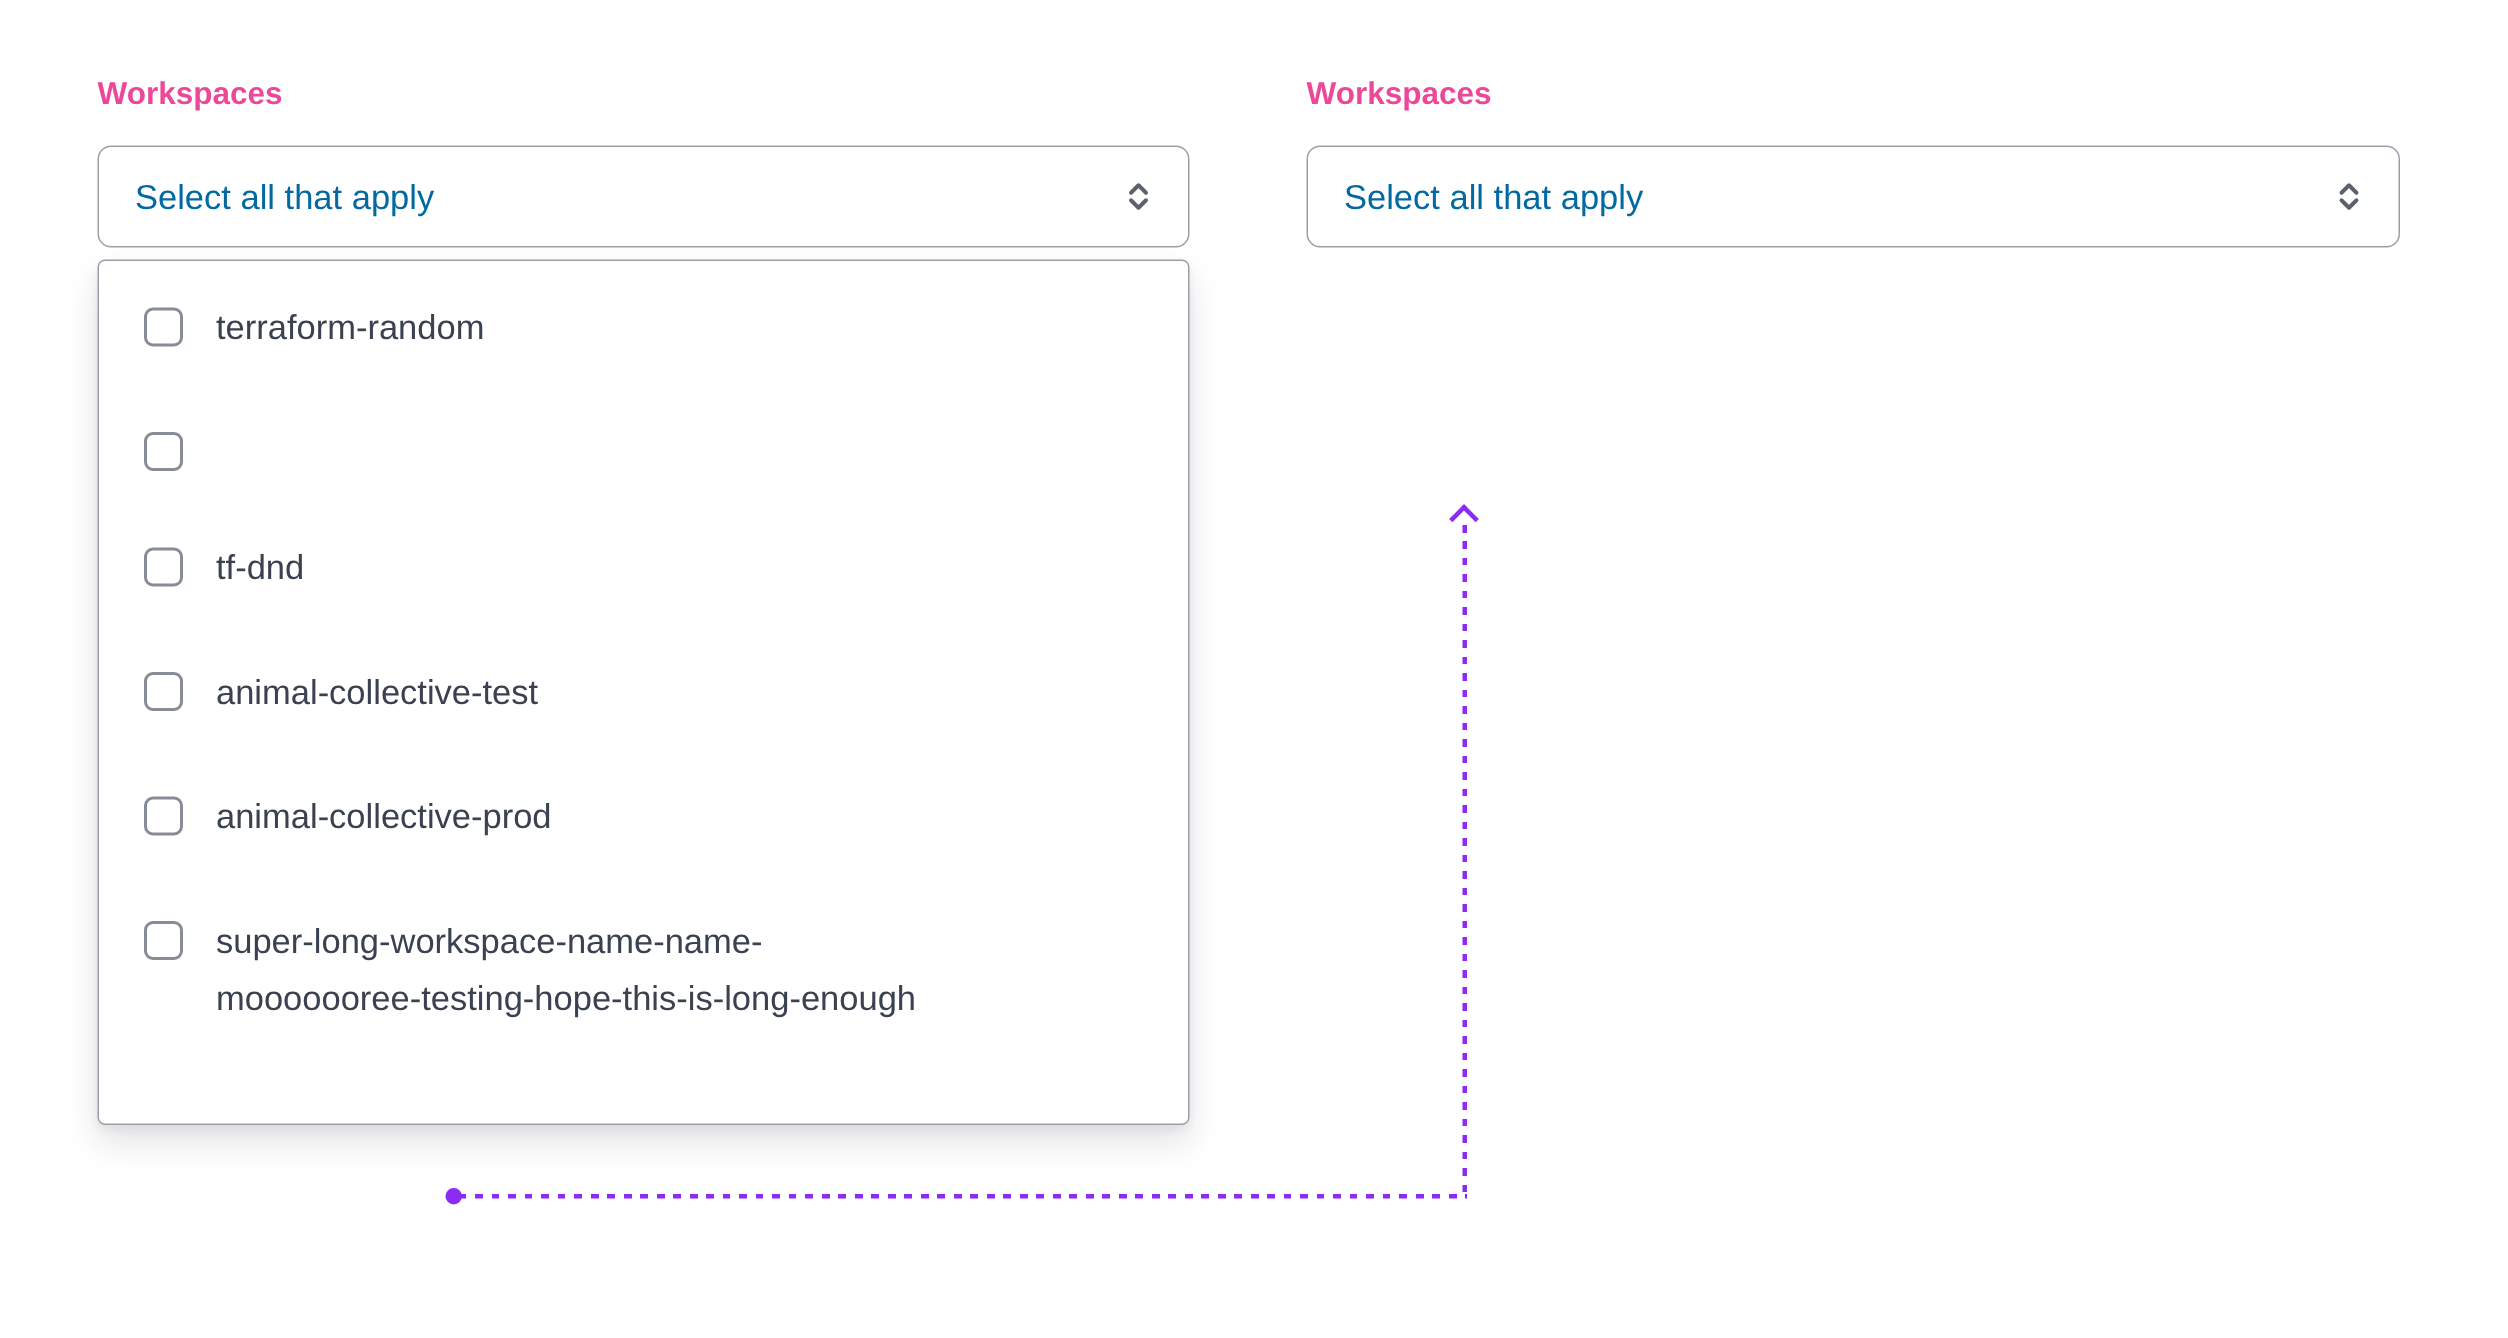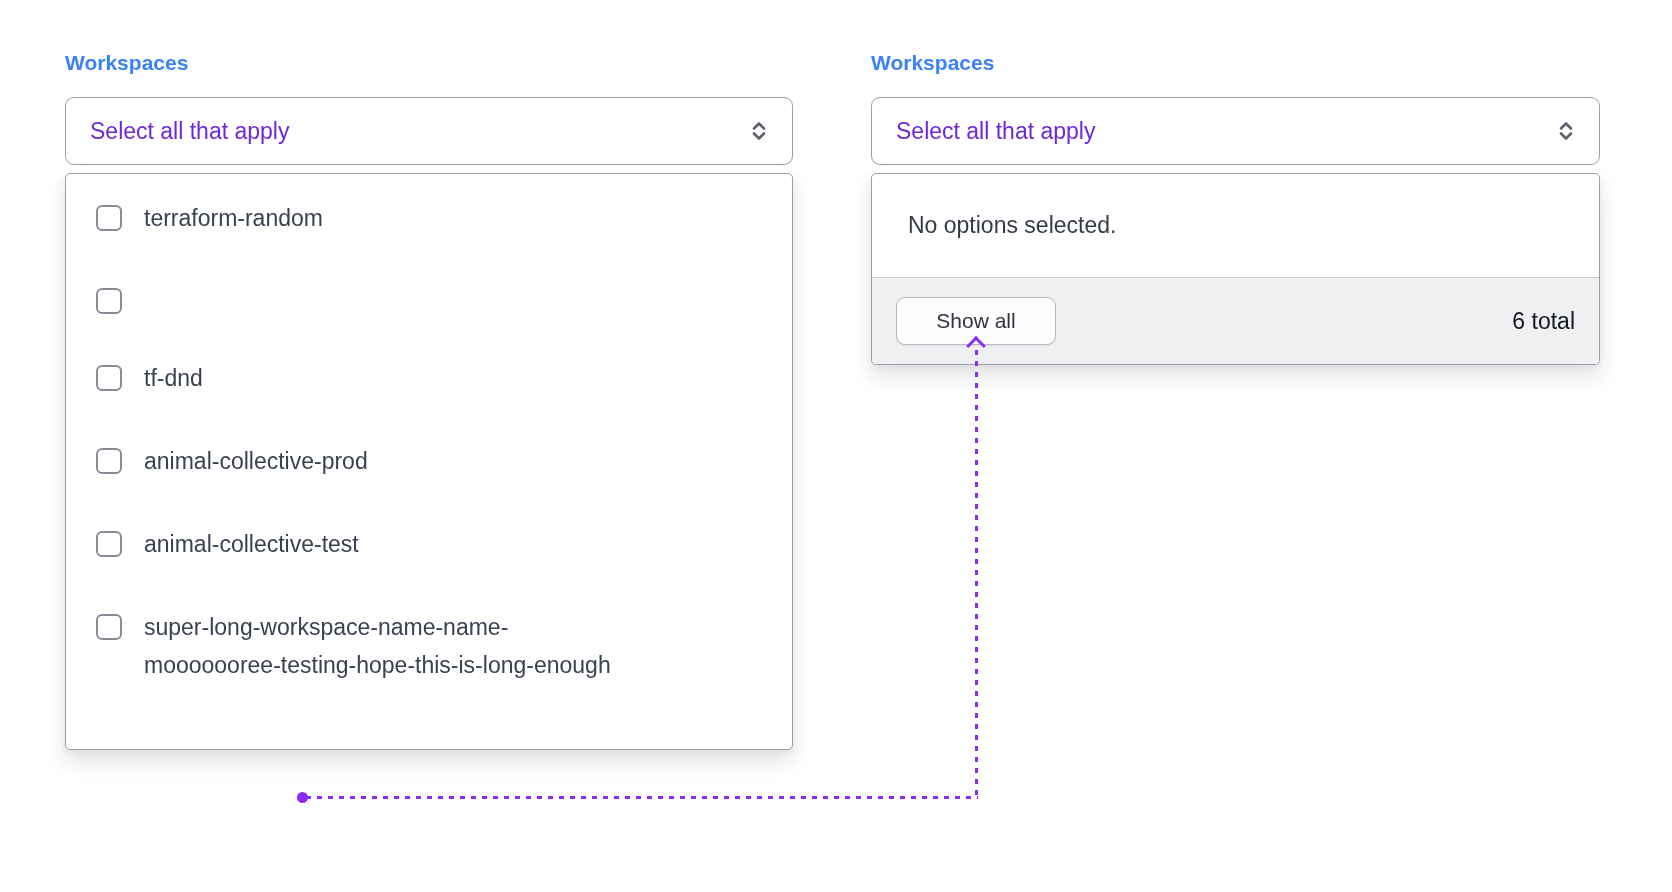--- a/index.html
+++ b/index.html
@@ -4,29 +4,29 @@
 <style>
   * { margin: 0; padding: 0; box-sizing: border-box; }
   html, body { width: 1672px; height: 892px; background: #ffffff; overflow: hidden; }
   body { font-family: "Liberation Sans", "DejaVu Sans", sans-serif; color: #13161c; }
   .stage { position: relative; width: 1672px; height: 892px; }
 
   .combo { position: absolute; top: 50px; }
   .combo.left  { left: 65px;  width: 728px; }
   .combo.right { left: 871px; width: 729px; }
 
-  .field-label { font-size: 21px; font-weight: 700; line-height: 26px; color: #3b82f6; margin-bottom: 21px; }
+  .field-label { font-size: 21px; font-weight: 700; line-height: 26px; color: #ec4899; margin-bottom: 21px; }
 
   .trigger {
     height: 68px; width: 100%;
     border: 1.5px solid #9aa0a8; border-radius: 9px; background: #fff;
     display: flex; align-items: center; justify-content: space-between;
     padding: 0 22px 0 24px; cursor: pointer; margin-bottom: 8px;
   }
-  .placeholder { font-size: 23px; color: #6d28d9; }
+  .placeholder { font-size: 23px; color: #0369a1; }
   .caret { display: flex; align-items: center; color: #5b626e; }
 
   .panel {
     border: 1.5px solid #9aa0a8; border-radius: 5px; background: #fff;
     box-shadow: 0 12px 22px rgba(32,37,50,0.12), 0 3px 6px rgba(32,37,50,0.06);
   }
 
   .options { list-style: none; padding: 25px 24px 65px 30px; }
   .option { display: flex; align-items: flex-start; margin-bottom: 45px; }
   .option:last-child { margin-bottom: 0; }
@@ -104,26 +104,26 @@
             <span class="checkbox"></span>
           </li>
 
           <li class="option">
             <span class="checkbox"></span>
             <span class="option-label">tf-dnd</span>
           </li>
 
           <li class="option">
             <span class="checkbox"></span>
-            <span class="option-label">animal-collective-prod</span>
+            <span class="option-label">animal-collective-test</span>
           </li>
 
           <li class="option">
             <span class="checkbox"></span>
-            <span class="option-label">animal-collective-test</span>
+            <span class="option-label">animal-collective-prod</span>
           </li>
 
           <li class="option">
             <span class="checkbox"></span>
             <span class="option-label">super-long-workspace-name-name-mooooooree-testing-hope-this-is-long-enough</span>
           </li>
         </ul>
     </div>
   </section>
 
@@ -133,27 +133,20 @@
     <div class="trigger">
       <span class="placeholder">Select all that apply</span>
       <span class="caret">
         <svg width="22" height="24" viewBox="0 0 22 24" fill="none" stroke="currentColor" stroke-width="2.6" stroke-linecap="round" stroke-linejoin="round">
           <path d="M6 9.5 L11 4.5 L16 9.5"></path>
           <path d="M6 14.5 L11 19.5 L16 14.5"></path>
         </svg>
       </span>
     </div>
 
-    <div class="panel">
-      <div class="empty-body">No options selected.</div>
-      <div class="panel-footer">
-        <button class="footer-btn">Show all</button>
-        <span class="total">6 total</span>
-      </div>
-    </div>
   </section>
 
   <div class="annot annot-dot"></div>
   <div class="annot annot-hline"></div>
   <div class="annot annot-vline"></div>
   <div class="annot annot-arrow"></div>
 
 </div>
 
 </body></html>

